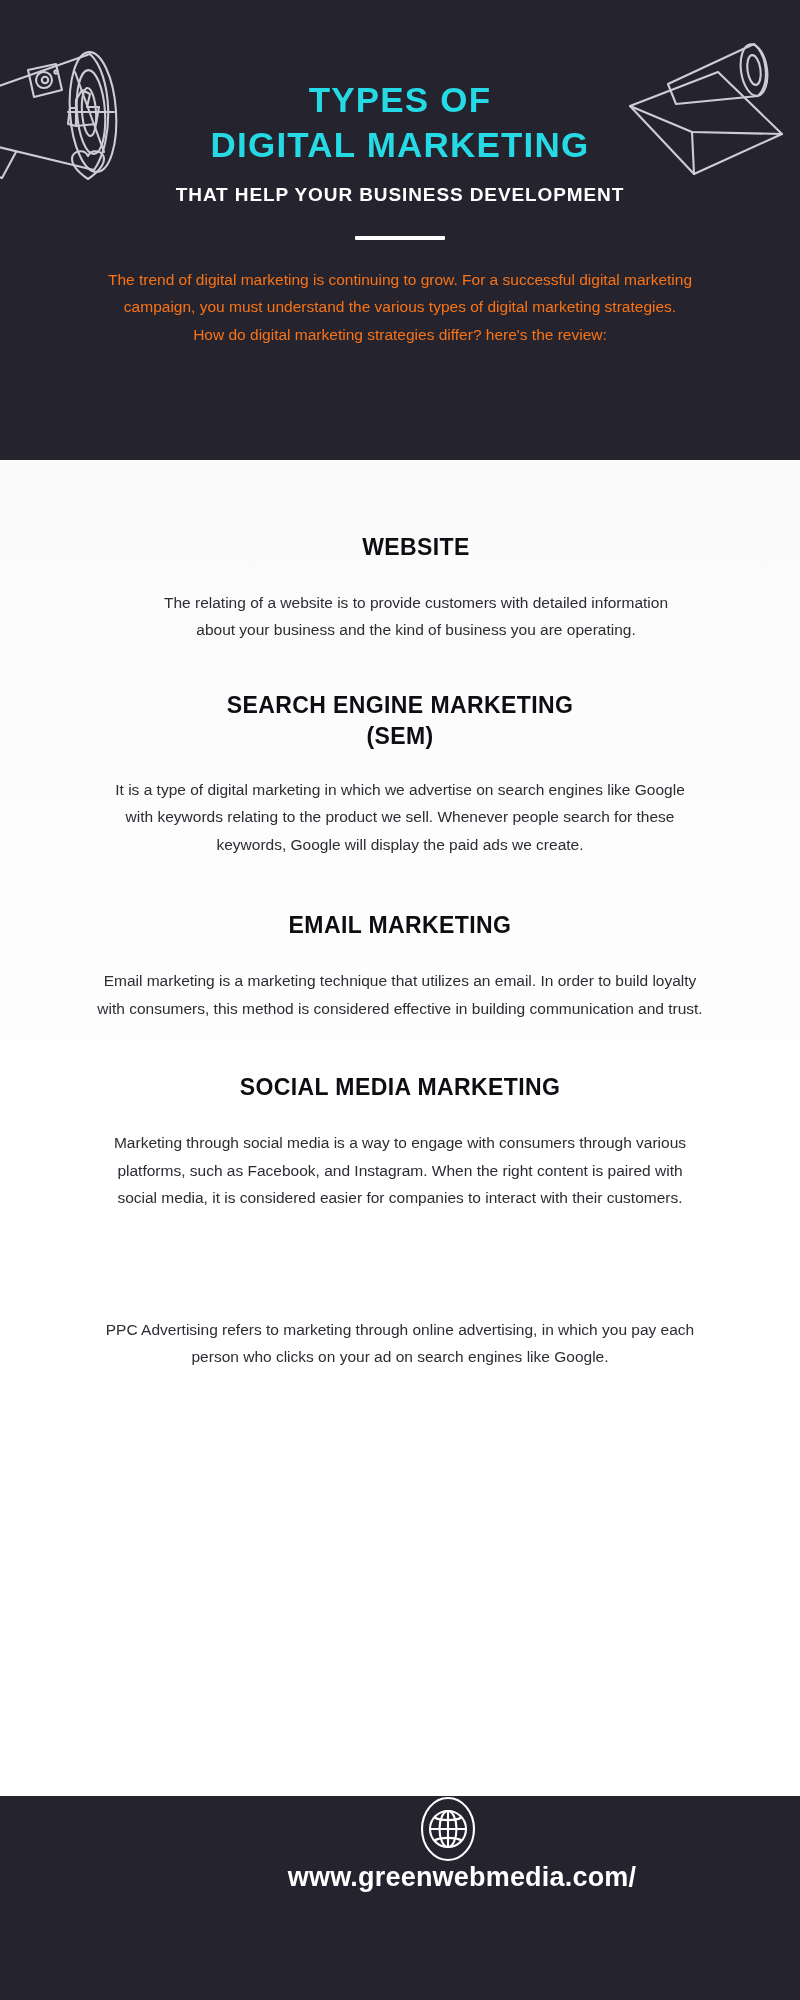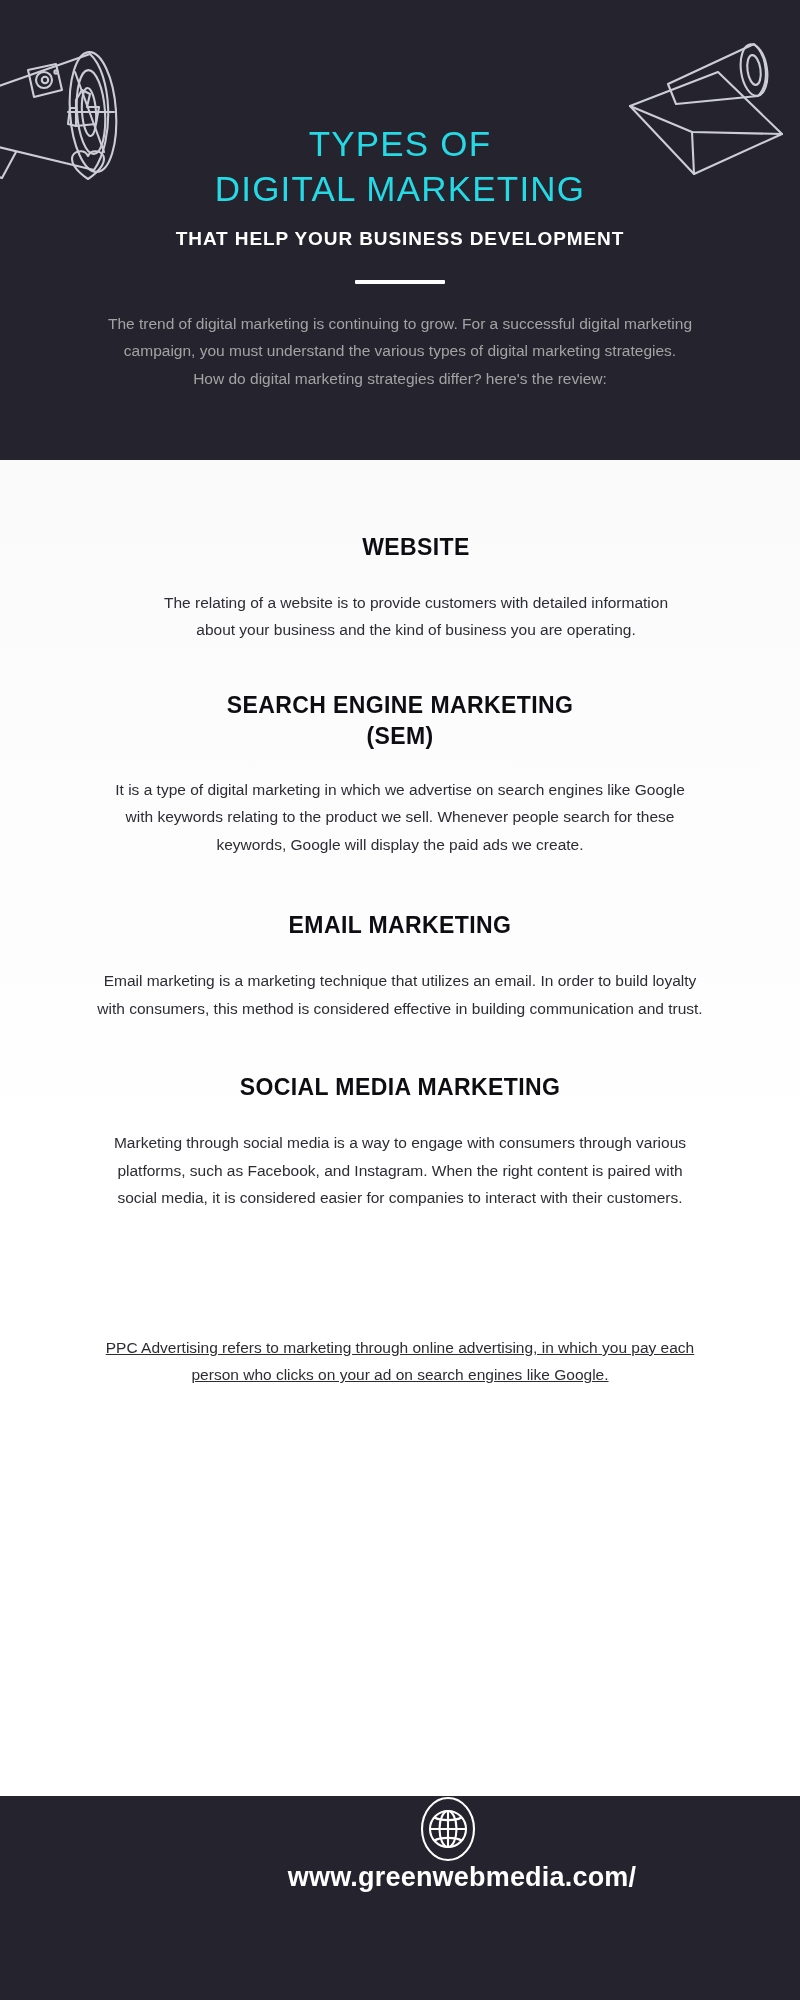--- a/index.html
+++ b/index.html
@@ -36,24 +36,23 @@
   .header-inner {
     position:relative;
     z-index:3;
     padding-top:78px;
     text-align:center;
   }
 
   .title {
     color:#25d9e5;
     font-size:35px;
-    font-weight:normal;
+    font-weight:bold;
     letter-spacing:1.2px;
     line-height:1.28;
-    margin-top:44px;
   }
   .title-line { display:block; }
 
   .subtitle {
     margin-top:16px;
     color:#ffffff;
     font-size:19px;
     font-weight:bold;
     letter-spacing:.9px;
   }
@@ -62,21 +61,21 @@
     width:90px;
     height:4px;
     background:#ffffff;
     margin:30px auto 0 auto;
     border-radius:1px;
   }
 
   .intro {
     margin:26px auto 0 auto;
     width:586px;
-    color:#a3a3a3;
+    color:#f97316;
     font-size:15.5px;
     line-height:1.78;
     font-weight:400;
   }
 
   
   .body {
     position:relative;
     width:800px;
     height:1336px;
@@ -109,21 +108,21 @@
   .sec-sem            { padding-top:46px;  }
   .sec-sem .section-body     { width:600px; margin-top:24px; }
 
   .sec-social         { padding-top:50px;  }
   .sec-social .section-body  { width:580x; width:580px; margin-top:26px; }
 
   .sec-email          { padding-top:52px;  }
   .sec-email .section-body   { width:620px; margin-top:26px; }
 
   .sec-ppc            { padding-top:82px;  }
-  .sec-ppc .section-body     { width:600px; margin-top:40px;text-decoration:underline; }
+  .sec-ppc .section-body     { width:600px; margin-top:22px; }
 
   
   .footer {
     position:relative;
     width:800px;
     height:204px;
     background:#25242e;
     display:flex;
     align-items:center;
     padding-left:96px;

